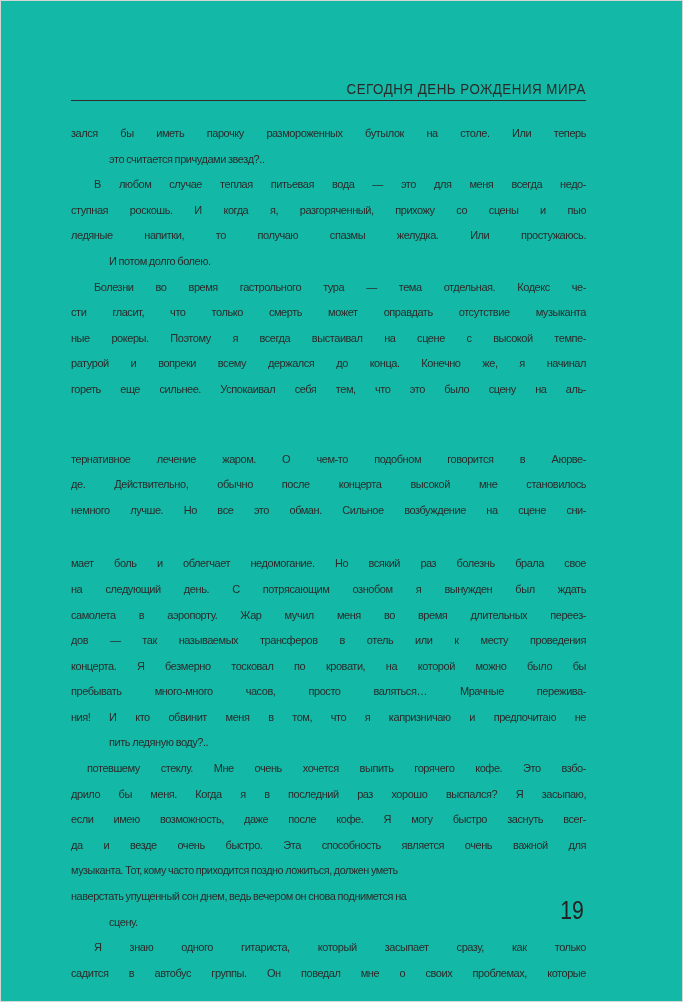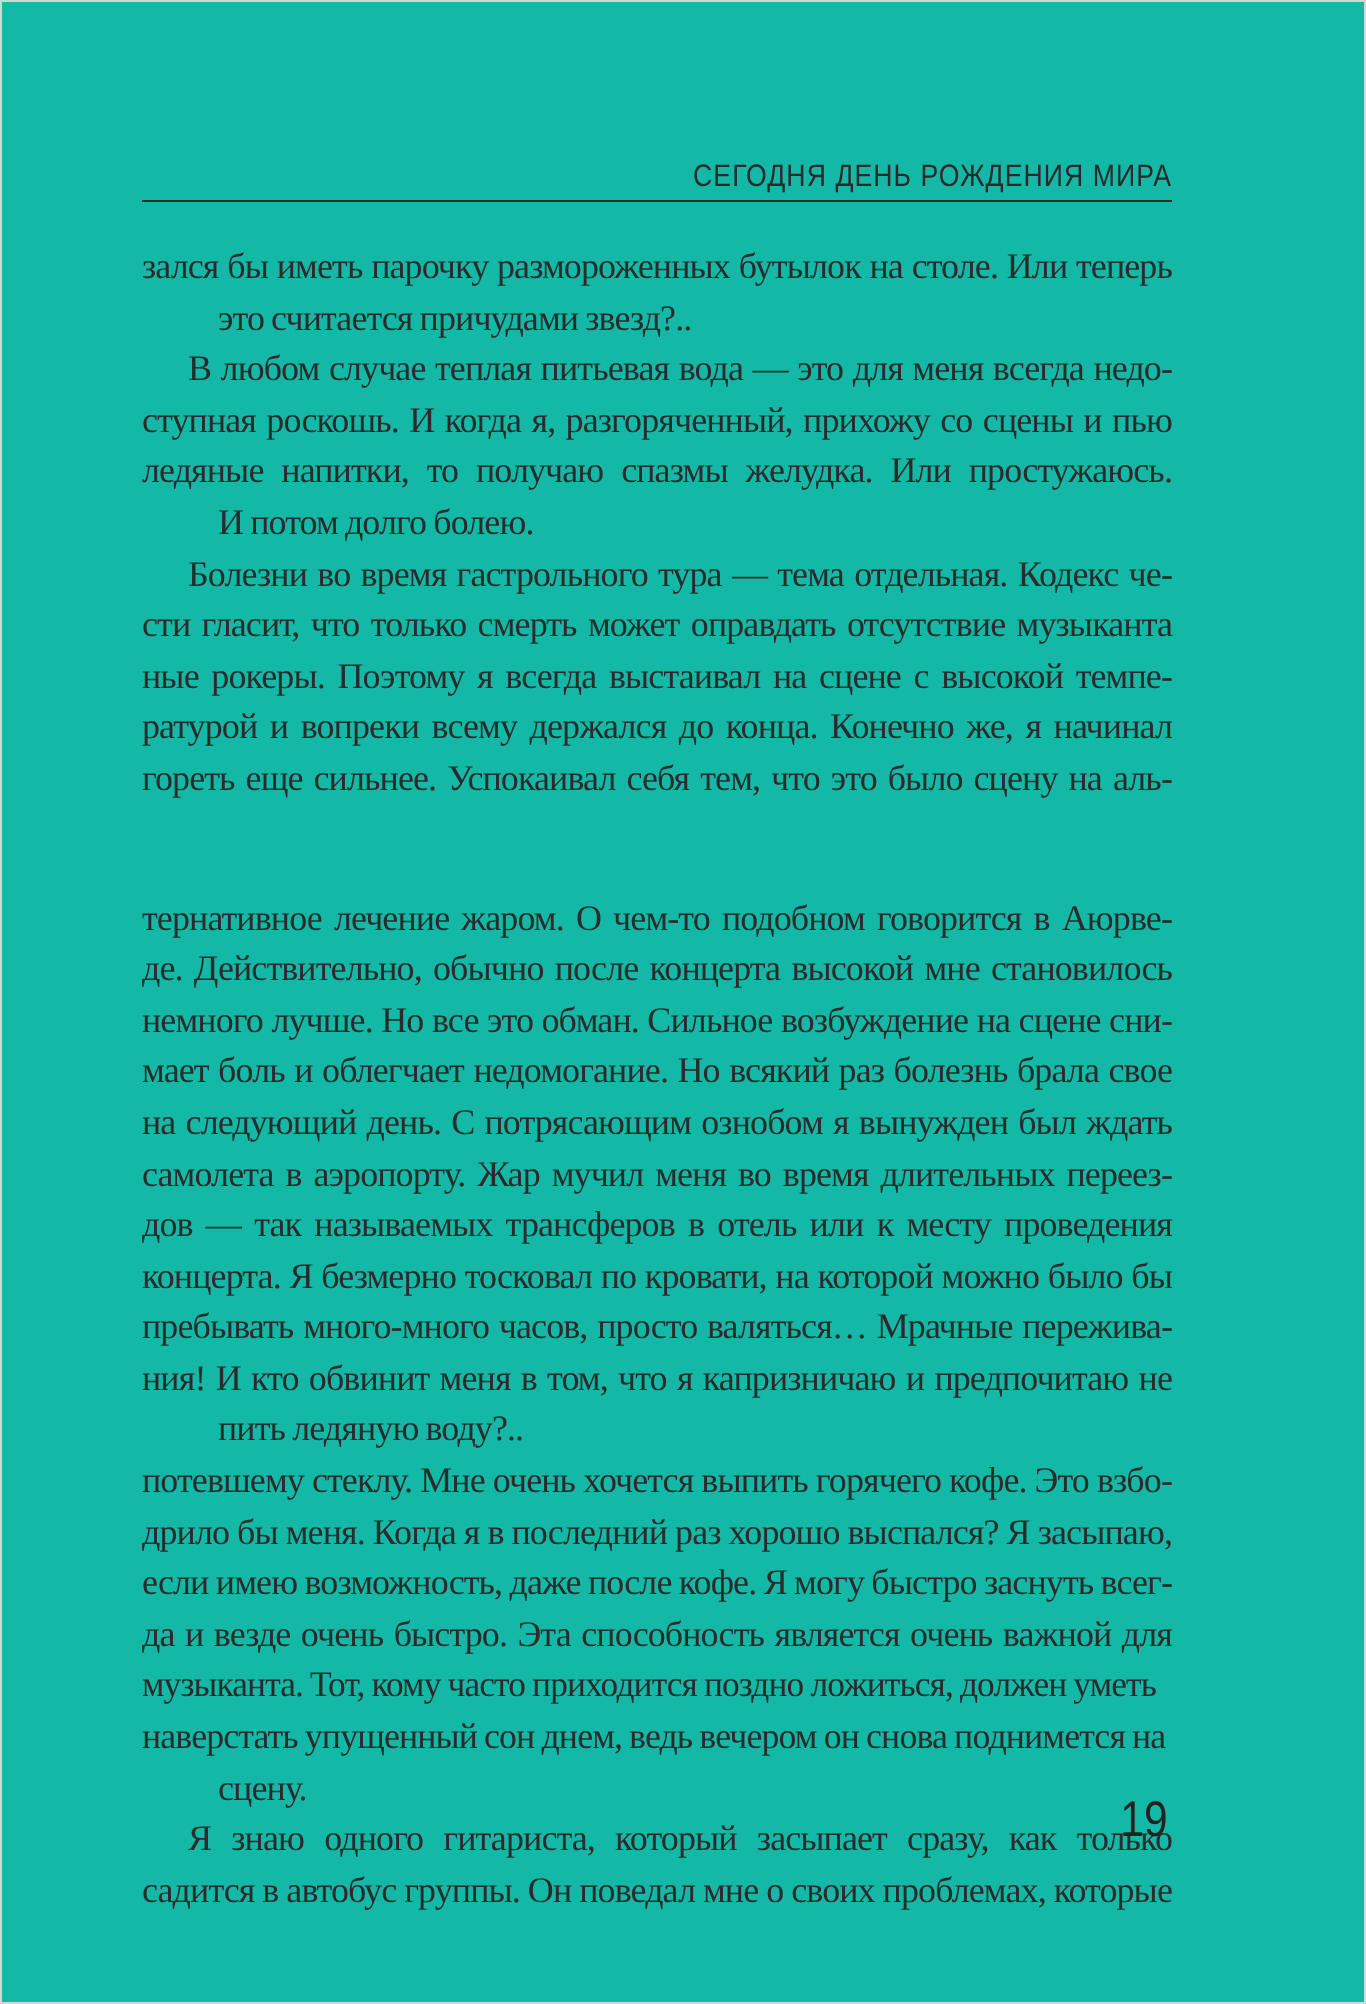--- a/index.html
+++ b/index.html
@@ -42,22 +42,22 @@
       top: 99px;
       width: 515px;
       height: 0;
       border-top: 1.6px solid #2e2e2e;
     }
     .text-block {
       position: absolute;
       left: 70px;
       top: 120px;
       width: 515px;
-      font-family: Liberation Serif, serif;
-      font-size: 18px;
+      font-family: Liberation Sans, sans-serif;
+      font-size: 11px;
       line-height: 25.6px;
       color: #2b2b2b;
       letter-spacing: -0.45px;
       word-spacing: -0.5px;
     }
     .line {
       display: block;
       height: 25.6px;
       white-space: nowrap;
       text-align: justify;
@@ -96,29 +96,29 @@
       <span class="line" style="display: block;">ледяные напитки, то получаю спазмы желудка. Или простужаюсь.</span>
       <span class="line last" style="display: block;">И потом долго болею.</span>
       <span class="line indent" style="display: block;">Болезни во время гастрольного тура — тема отдельная. Кодекс че-</span>
       <span class="line" style="display: block;">сти гласит, что только смерть может оправдать отсутствие музыканта</span>
       <span class="line" style="display: block;">ные рокеры. Поэтому я всегда выстаивал на сцене с высокой темпе-</span>
       <span class="line" style="display: block;">ратурой и вопреки всему держался до конца. Конечно же, я начинал</span>
       <span class="line" style="display: block;">гореть еще сильнее. Успокаивал себя тем, что это было сцену на аль-</span>
       <span class="line" style="display: block; margin-top: 44px;">тернативное лечение жаром. О чем-то подобном говорится в Аюрве-</span>
       <span class="line" style="display: block;">де. Действительно, обычно после концерта высокой мне становилось</span>
       <span class="line" style="display: block;">немного лучше. Но все это обман. Сильное возбуждение на сцене сни-</span>
-      <span class="line" style="display: block;">мает боль и облегчает недомогание. Но всякий раз болезнь брала свое</span>
+      <span class="line" style="display: block; margin-top: 28px;">мает боль и облегчает недомогание. Но всякий раз болезнь брала свое</span>
       <span class="line" style="display: block;">на следующий день. С потрясающим ознобом я вынужден был ждать</span>
       <span class="line" style="display: block;">самолета в аэропорту. Жар мучил меня во время длительных переез-</span>
       <span class="line" style="display: block;">дов — так называемых трансферов в отель или к месту проведения</span>
       <span class="line" style="display: block;">концерта. Я безмерно тосковал по кровати, на которой можно было бы</span>
       <span class="line" style="display: block;">пребывать много-много часов, просто валяться… Мрачные пережива-</span>
       <span class="line" style="display: block;">ния! И кто обвинит меня в том, что я капризничаю и предпочитаю не</span>
       <span class="line last" style="display: block;">пить ледяную воду?..</span>
-      <span class="line" style="display: block;">потевшему стеклу. Мне очень хочется выпить горячего кофе. Это взбо-</span>
+      <span class="line" style="display: block; margin-left: 16px;">потевшему стеклу. Мне очень хочется выпить горячего кофе. Это взбо-</span>
       <span class="line" style="display: block;">дрило бы меня. Когда я в последний раз хорошо выспался? Я засыпаю,</span>
       <span class="line" style="display: block;">если имею возможность, даже после кофе. Я могу быстро заснуть всег-</span>
       <span class="line" style="display: block;">да и везде очень быстро. Эта способность является очень важной для</span>
       <span class="line" style="display: block; transform-origin: left center; transform: scaleX(0.9847); width: 523px; text-align-last: left;">музыканта. Тот, кому часто приходится поздно ложиться, должен уметь</span>
       <span class="line" style="display: block; transform-origin: left center; transform: scaleX(0.9961); width: 517px; text-align-last: left;">наверстать упущенный сон днем, ведь вечером он снова поднимется на</span>
       <span class="line last" style="display: block;">сцену.</span>
       <span class="line indent" style="display: block;">Я знаю одного гитариста, который засыпает сразу, как только</span>
       <span class="line" style="display: block;">садится в автобус группы. Он поведал мне о своих проблемах, которые</span>
     </div>
 

